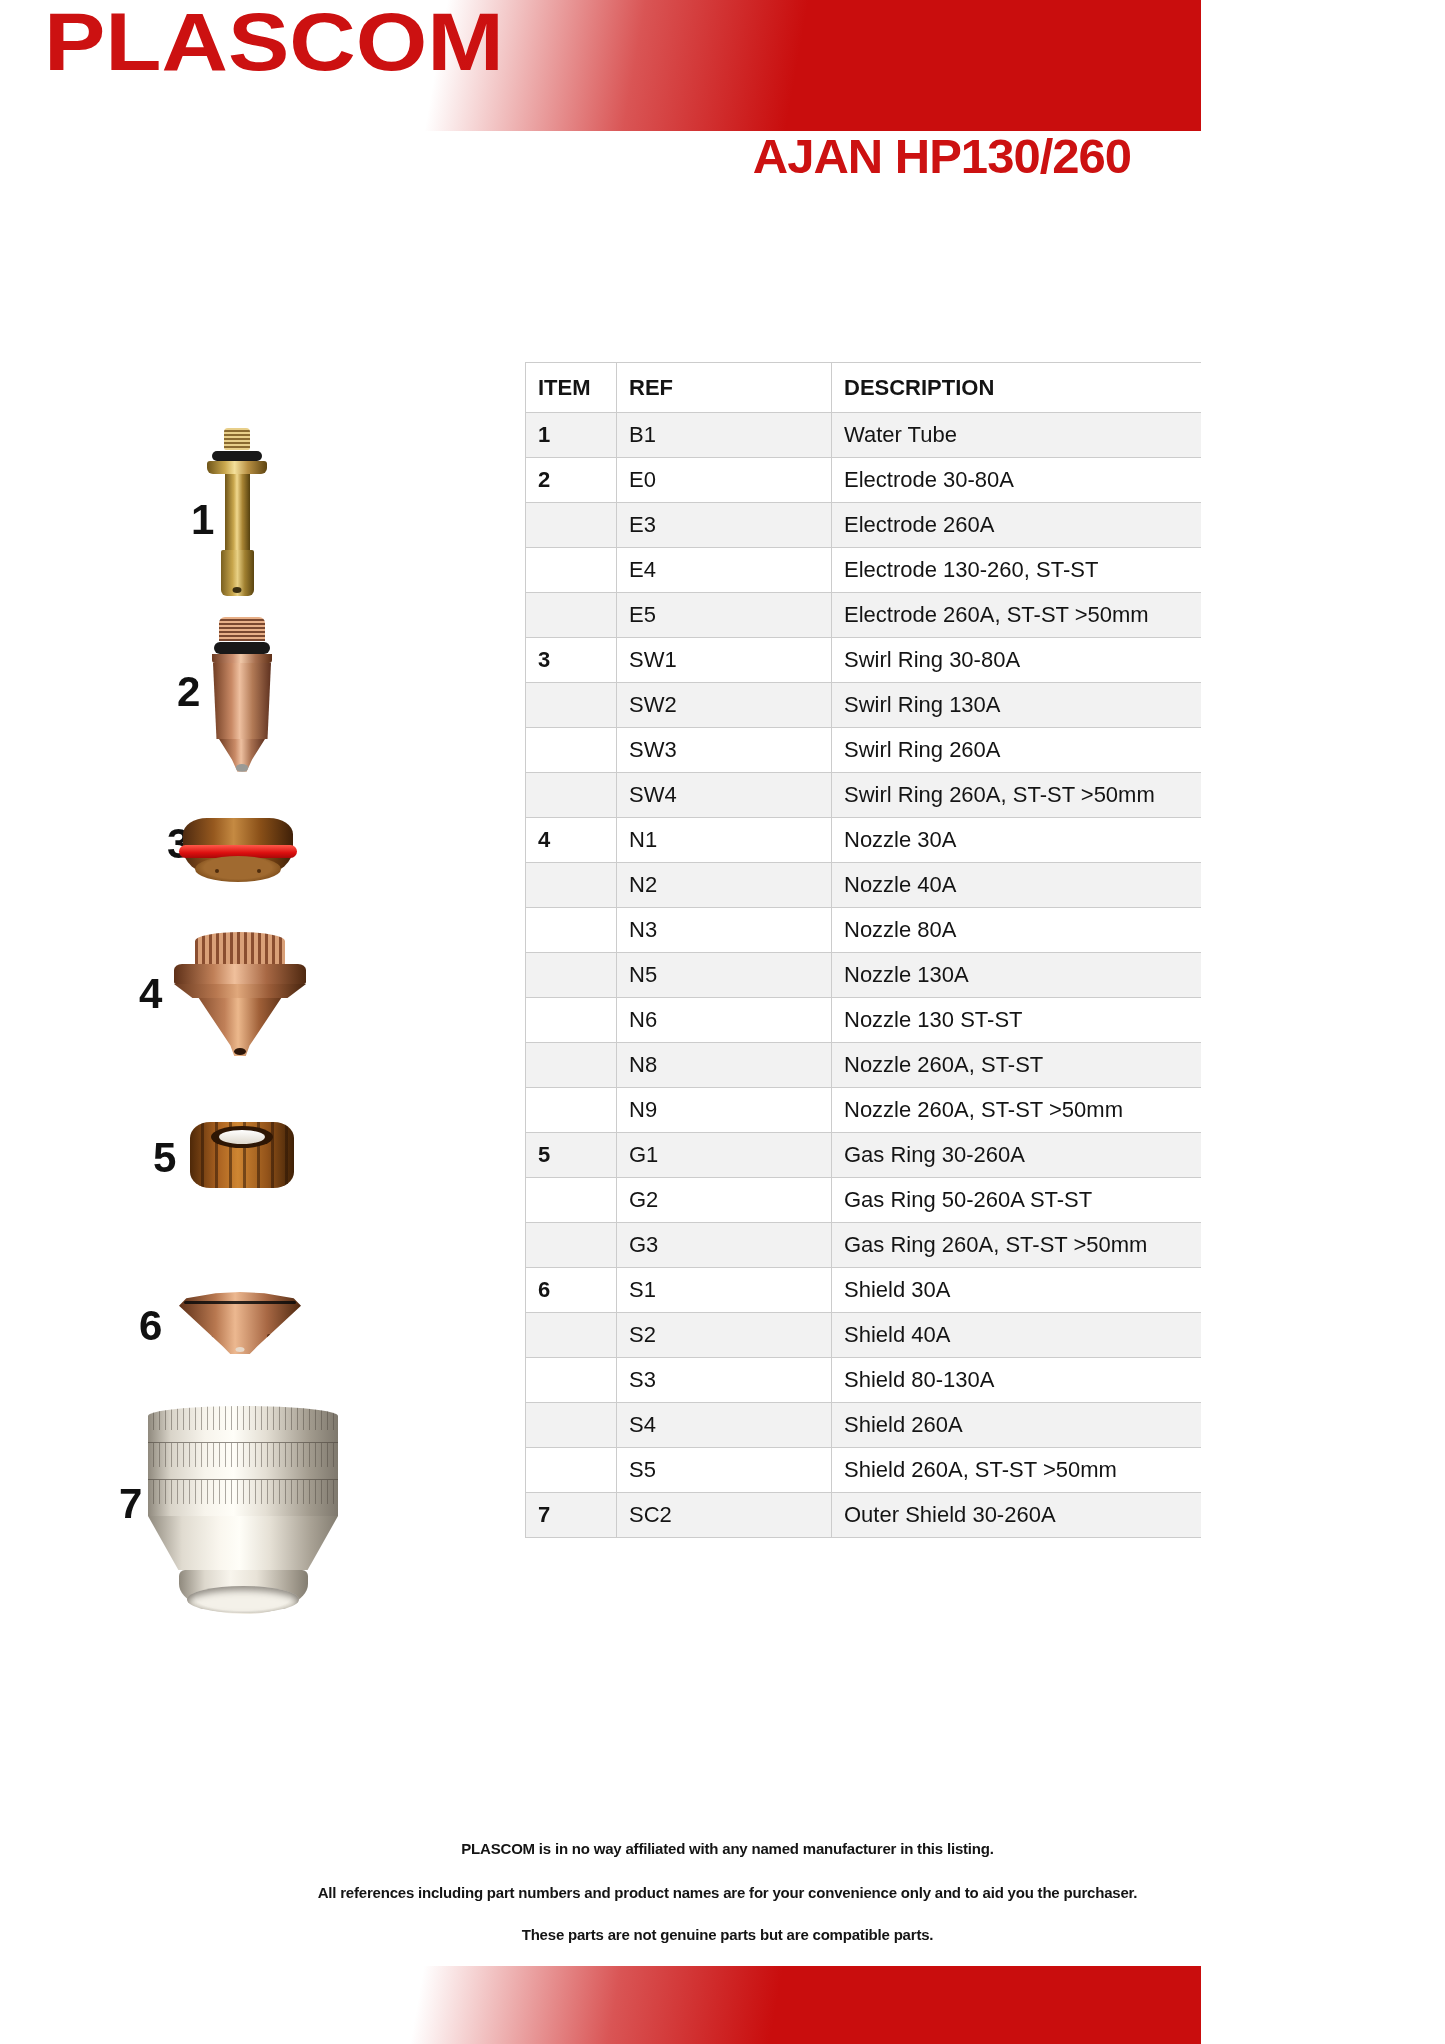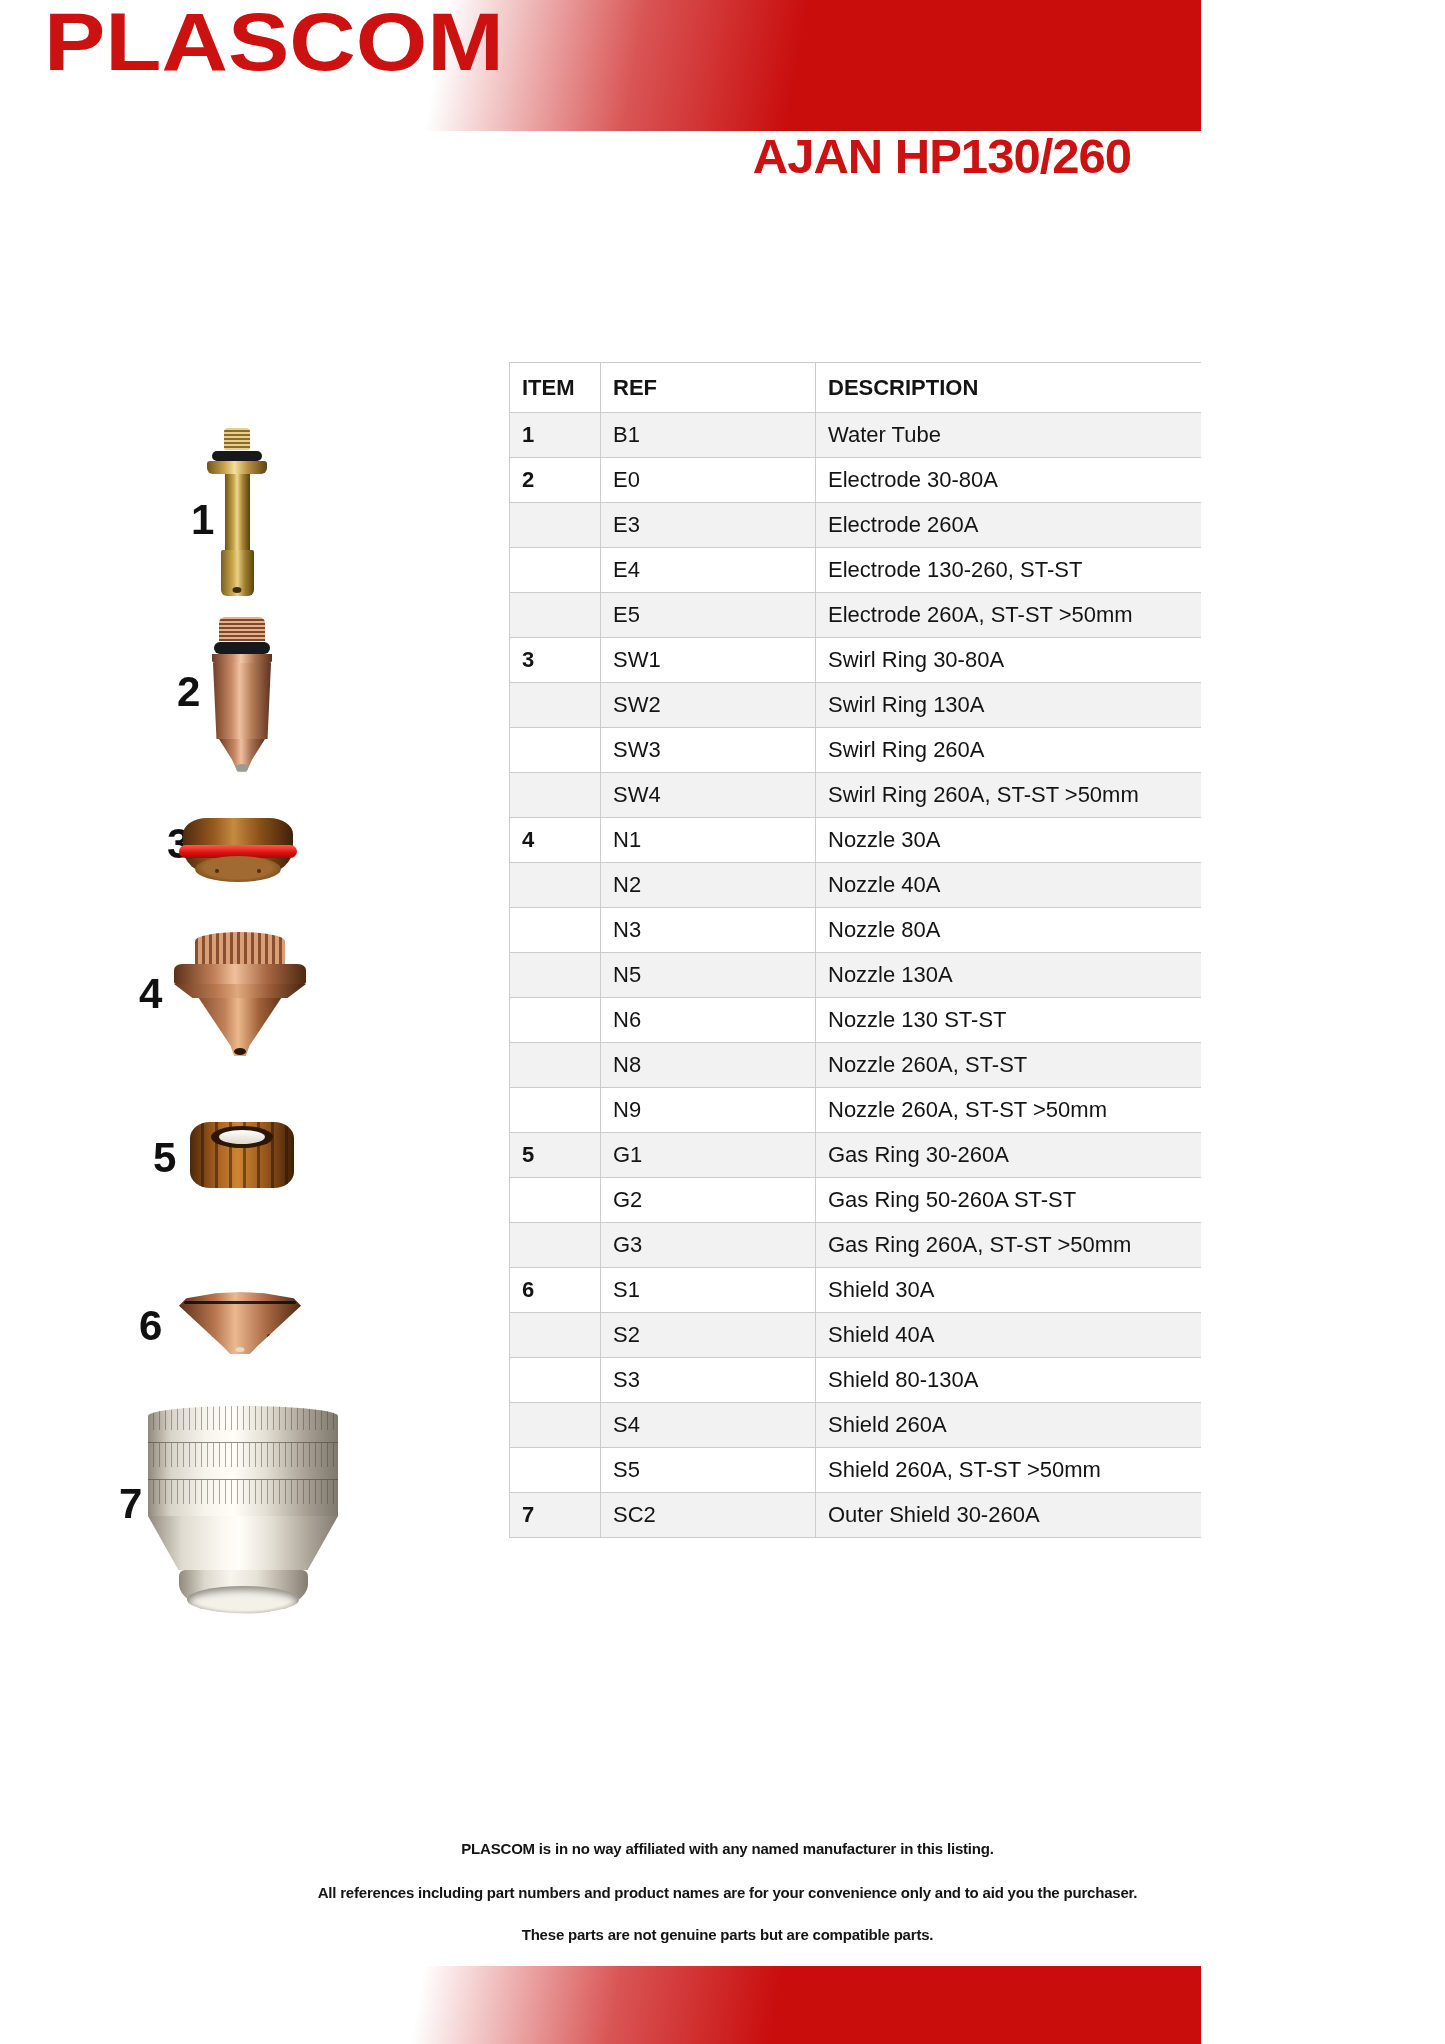--- a/index.html
+++ b/index.html
@@ -9,21 +9,21 @@
   
   .logo{position:absolute;left:44px;top:-4px;font-size:92px;font-weight:bold;
         color:#cc1111;letter-spacing:0px;transform:scaleY(.88);transform-origin:top left;
         white-space:nowrap;}
   .band-top{position:absolute;right:0;top:0;width:880px;height:131px;
         background:linear-gradient(100deg,rgba(201,13,13,0) 14%,rgba(201,13,13,.7) 36%,#c90d0d 54%);}
   .page-title{position:absolute;right:70px;top:128px;font-size:49px;font-weight:bold;
         color:#cc1111;letter-spacing:-1px;white-space:nowrap;margin-left:40px;}
 
   
-  table.parts{position:absolute;left:509px;top:362px;width:864px;border-collapse:collapse;
+  table.parts{position:absolute;left:525px;top:362px;width:864px;border-collapse:collapse;
         table-layout:fixed;font-size:22px;}
   table.parts th,table.parts td{border:1px solid #ccc;padding:0 0 0 12px;text-align:left;
         overflow:hidden;white-space:nowrap;}
   table.parts thead th{height:49px;font-weight:bold;background:#fff;font-size:22px;}
   table.parts tbody td{height:44px;font-weight:normal;}
   table.parts tbody td.col-item{font-weight:bold;}
   table.parts tbody tr:nth-child(odd){background:#f2f2f2;}
   table.parts tbody tr:nth-child(even){background:#fff;}
 
   

